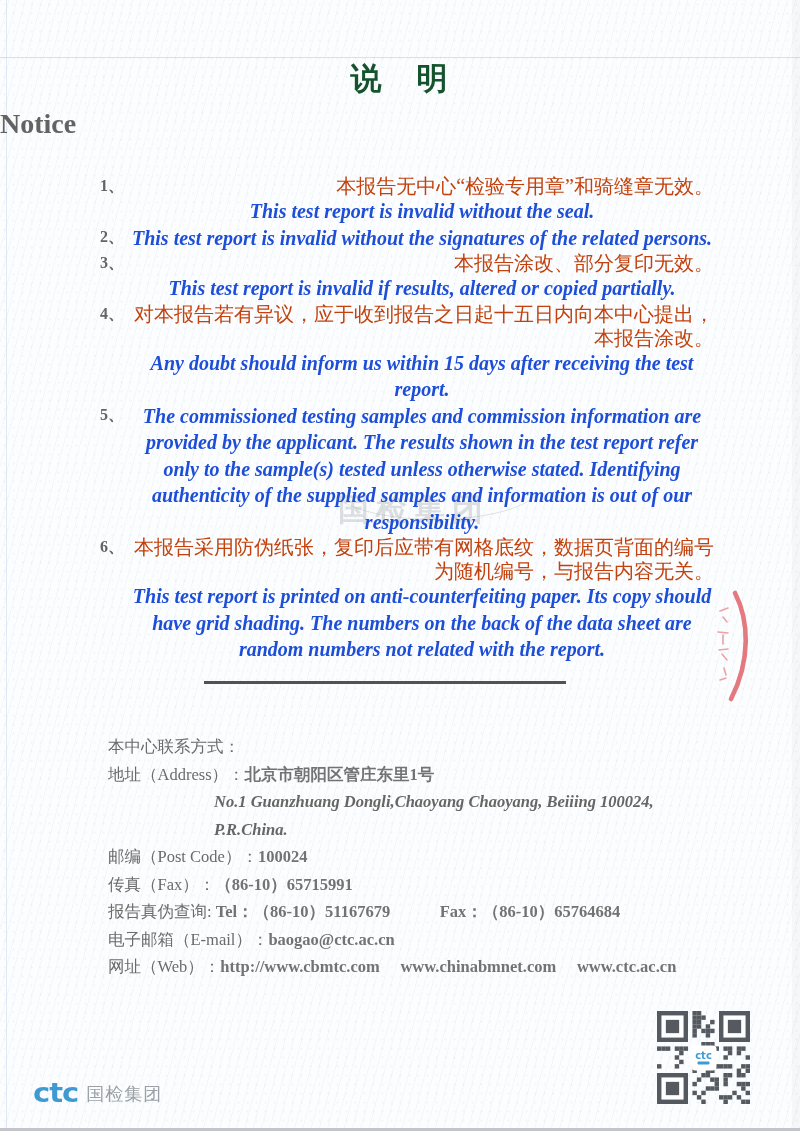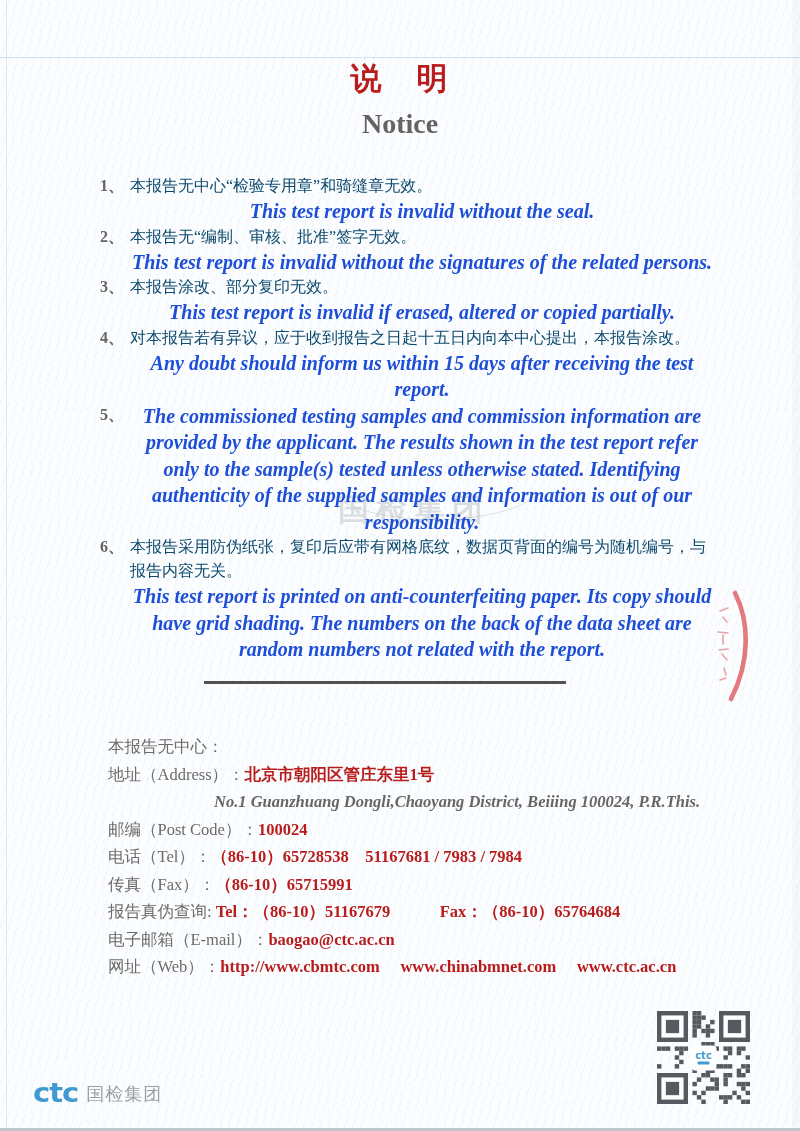--- a/index.html
+++ b/index.html
@@ -19,40 +19,40 @@
       radial-gradient(rgba(176,198,225,0.10) 1px, transparent 1.2px);
     background-size:auto, 9px 9px;
   }
   .crop-h { position:absolute; left:0; top:57px; width:100%; height:1px; background:rgba(160,195,230,0.45); z-index:1; }
   .crop-v { position:absolute; left:6px; top:0; width:1px; height:100%; background:rgba(160,195,230,0.32); z-index:1; }
   .edge-right { position:absolute; right:0; top:0; width:8px; height:100%; background:rgba(120,135,150,0.05); z-index:1; }
   .edge-bottom { position:absolute; left:0; bottom:0; width:100%; height:3px; background:#c2c6ca; z-index:3; }
 
   .title-cn {
     position:absolute; top:58px; left:0; width:100%; text-align:center; z-index:2;
-    font-size:31px; font-weight:bold; color:#b91c1c; letter-spacing:2px;
+    font-size:31px; font-weight:bold; color:#14532d; letter-spacing:2px;
   }
   .title-en {
-    position:absolute; top:108px; left:0; width:100%; text-align:center; z-index:2;
+    position:absolute; top:108px; left:0; width:100%; z-index:2;
     font-size:28px; font-weight:bold; color:#636363;
   }
 
   .notice-list { position:absolute; top:174px; left:100px; width:614px; z-index:2; }
   .n-item { display:flex; }
   .n-num { width:30px; flex:0 0 30px; font-weight:bold; font-size:16px; line-height:24px; color:#646464; }
   .n-body { flex:1; }
-  .n-cn { font-size:16px; line-height:24px; color:#0c4a6e; }
+  .n-cn { font-size:20px; line-height:24px; color:#c2410c;text-align:right; }
   .n-en { font-size:20px; line-height:26.5px; font-weight:bold; font-style:italic; color:#1d4ed8;text-align:center; }
 
   .divider { position:absolute; top:681px; left:204px; width:362px; height:3px; background:#525252; z-index:2; }
 
   .contact { position:absolute; top:733px; left:108px; width:620px; z-index:2; }
   .c-row { font-size:16.5px; line-height:27.5px; white-space:pre-wrap; color:#6b6b6b; }
   .c-label { font-weight:normal; }
-  .c-value { font-weight:bold; color:#b91c1c; }
+  .c-value { font-weight:bold; color:#737373; }
   .c-en { font-weight:bold; font-style:italic; padding-left:106px; color:#666; }
 
   .watermark {
     position:absolute; top:489px; left:338px; z-index:1;
     font-size:31px; letter-spacing:7px; font-weight:bold;
     color:rgba(145,155,163,0.30);
   }
   .wm-arc {
     position:absolute; top:448px; left:328px; width:214px; height:72px; z-index:1;
     border:1.5px solid rgba(150,162,172,0.28); border-radius:50%;
@@ -97,29 +97,28 @@
   <div class="n-item">
     <span class="n-num">1、</span>
     <span class="n-body">
         <span class="n-cn" style="display:block">本报告无中心“检验专用章”和骑缝章无效。</span>
         <span class="n-en" style="display:block">This test report is invalid without the seal.</span>
       </span>
   </div>
   <div class="n-item">
     <span class="n-num">2、</span>
     <span class="n-body">
-        <span class="n-cn" style="display:block">本报告无“编制、审核、批准”签字无效。</span>
         <span class="n-en" style="display:block">This test report is invalid without the signatures of the related persons.</span>
       </span>
   </div>
   <div class="n-item">
     <span class="n-num">3、</span>
     <span class="n-body">
         <span class="n-cn" style="display:block">本报告涂改、部分复印无效。</span>
-        <span class="n-en" style="display:block">This test report is invalid if erased, altered or copied partially.</span>
+        <span class="n-en" style="display:block">This test report is invalid if results, altered or copied partially.</span>
       </span>
   </div>
   <div class="n-item">
     <span class="n-num">4、</span>
     <span class="n-body">
         <span class="n-cn" style="display:block">对本报告若有异议，应于收到报告之日起十五日内向本中心提出，本报告涂改。</span>
         <span class="n-en" style="display:block">Any doubt should inform us within 15 days after receiving the test report.</span>
       </span>
   </div>
   <div class="n-item">
@@ -148,25 +147,24 @@
     <path d="M 20 52 l 10 1"></path>
       <path d="M 25 55 l 0 9"></path>
     <path d="M 21 70 l 9 -1"></path>
       <path d="M 24 74 l 5 6"></path>
     <path d="M 26 88 l 2 7"></path>
       <path d="M 22 100 l 6 -2"></path>
   </g>
 </svg>
 
 <div class="contact">
-  <div class="c-row">本报告无中心：</div>
+  <div class="c-row">本中心联系方式：</div>
   <div class="c-row"><span class="c-label">地址（Address）：</span><span class="c-value">北京市朝阳区管庄东里1号</span></div>
-  <div class="c-row c-en">No.1 Guanzhuang Dongli,Chaoyang District, Beiiing 100024, P.R.This.</div>
+  <div class="c-row c-en">No.1 Guanzhuang Dongli,Chaoyang Chaoyang, Beiiing 100024, P.R.China.</div>
   <div class="c-row"><span class="c-label">邮编（Post Code）：</span><span class="c-value">100024</span></div>
-  <div class="c-row"><span class="c-label">电话（Tel）：</span><span class="c-value">（86-10）65728538　51167681 / 7983 / 7984</span></div>
   <div class="c-row"><span class="c-label">传真（Fax）：</span><span class="c-value">（86-10）65715991</span></div>
   <div class="c-row"><span class="c-label">报告真伪查询: </span><span class="c-value">Tel：（86-10）51167679　　　Fax：（86-10）65764684</span></div>
   <div class="c-row"><span class="c-label">电子邮箱（E-mail）：</span><span class="c-value">baogao@ctc.ac.cn</span></div>
   <div class="c-row"><span class="c-label">网址（Web）：</span><span class="c-value">http://www.cbmtc.com　 www.chinabmnet.com　 www.ctc.ac.cn</span></div>
 </div>
 
 <div class="qr-wrap">
   <div id="qr-grid"><svg width="93" height="93" viewBox="0 0 93 93">
         <rect x="35.43" y="0.00" width="4.43" height="4.43" fill="#545a60"></rect>
         <rect x="39.86" y="0.00" width="4.43" height="4.43" fill="#545a60"></rect>

